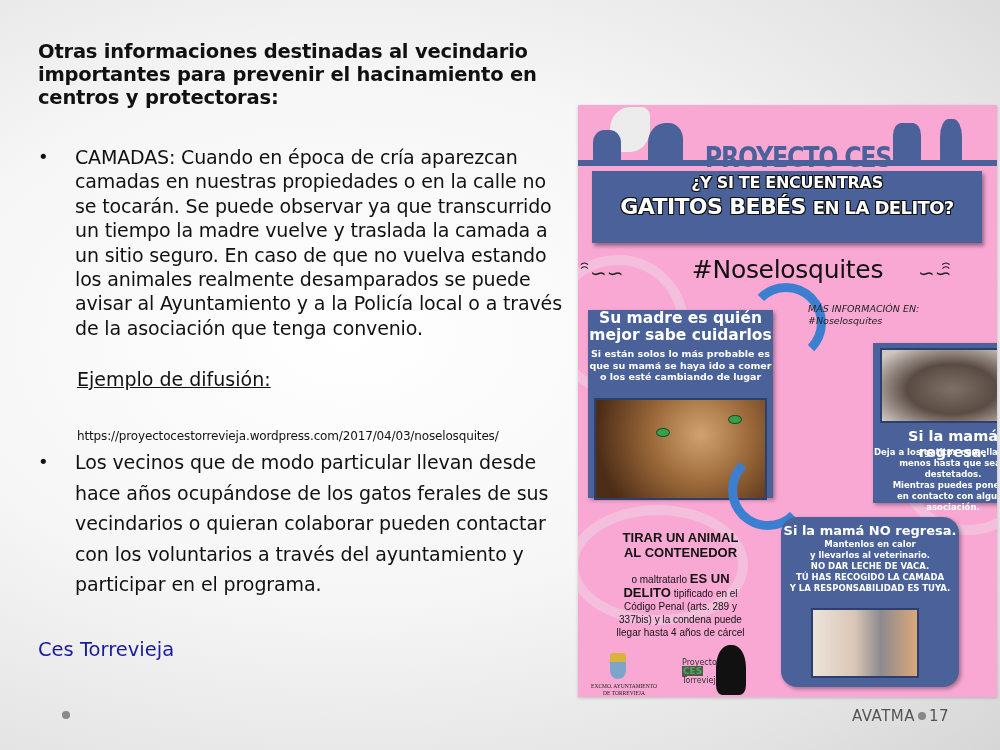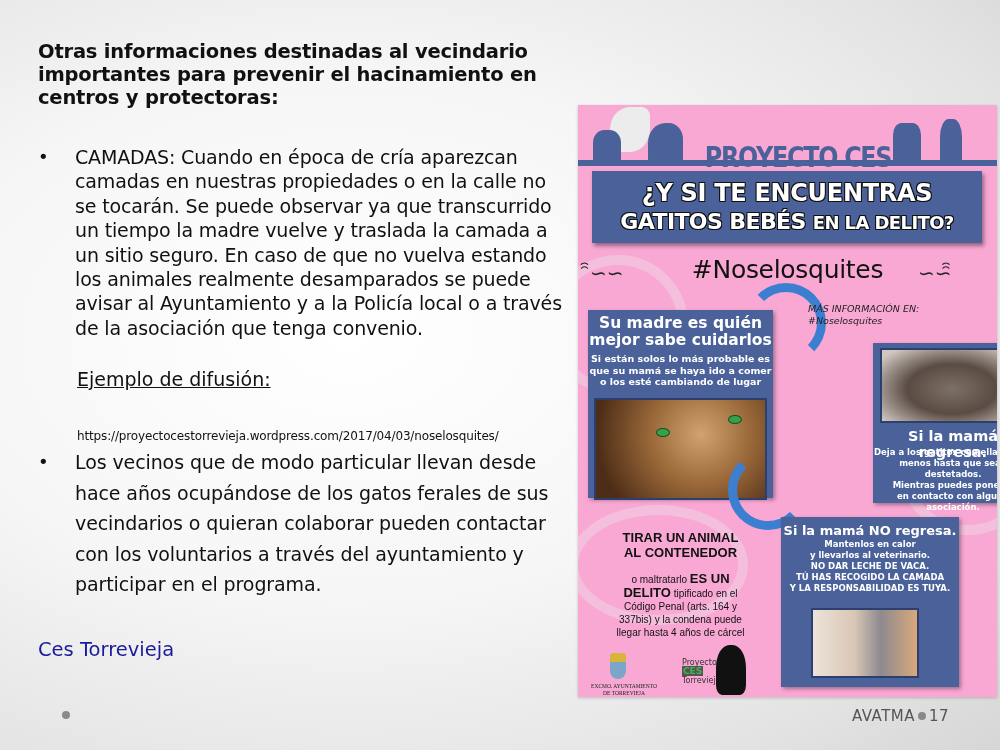--- a/index.html
+++ b/index.html
@@ -68,52 +68,52 @@
     font-family: "DejaVu Sans", sans-serif; font-weight: bold; font-size: 28px;
     color: #4a6299; letter-spacing: -1.5px; transform: scaleX(0.85);
   }
   .cat-sil { position: absolute; background: #4a6299; }
   .headline {
     position: absolute; left: 14px; top: 66px; width: 390px; height: 72px;
     background: #4a6299; box-shadow: 2px 3px 4px rgba(0,0,0,0.4);
     text-align: center; color: #fff; font-weight: bold;
     text-shadow: -1px -1px 0 #111, 1px -1px 0 #111, -1px 1px 0 #111, 1px 1px 0 #111;
   }
-  .headline .l1 { font-size: 24px; padding-top: 8px; letter-spacing: -0.3px; }
+  .headline .l1 { font-size: 16px; padding-top: 2px; letter-spacing: -0.3px; }
   .headline .l2 { font-size: 22px; letter-spacing: -0.6px; margin-top: 2px; }
   .headline .l2 small { font-size: 18px; }
 
   .hashtag {
     position: absolute; left: 0; width: 419px; top: 150px; text-align: center;
     font-size: 25px; color: #111; letter-spacing: -0.3px;
   }
   .flourish { position: absolute; top: 155px; font-size: 20px; color: #222; }
 
   .panel {
     position: absolute; background: #4a6299; color: #fff; text-align: center;
     box-shadow: 2px 2px 4px rgba(0,0,0,0.35);
   }
   .p1 { left: 10px; top: 205px; width: 185px; height: 188px; }
-  .p1 .h { font-size: 15.5px; font-weight: bold; line-height: 17px; padding-top: 5px; }
+  .p1 .h { font-size: 15.5px; font-weight: bold; line-height: 17px; }
   .p1 .s { font-size: 9.5px; font-weight: bold; line-height: 11.5px; margin-top: 4px; }
   .photo { position: absolute; border: 2px solid #2c3f6e; }
   .p1 .photo { left: 6px; top: 88px; width: 173px; height: 102px;
     background: radial-gradient(circle at 62% 35%, #d1a370 0%, #9c6a3a 40%, #4d2d17 85%); }
   .eye { position: absolute; width: 14px; height: 9px; border-radius: 50%; background: #33a24b; border: 1px solid #1f4c25; }
 
   .info-title { position: absolute; left: 230px; top: 198px; width: 185px; text-align: left;
     font-size: 9.5px; font-style: italic; color: #222; line-height: 12px; }
 
   .p2 { left: 247px; top: 238px; width: 160px; height: 160px; margin-left: 48px; }
   .p2 .photo { left: 7px; top: 5px; width: 144px; height: 75px;
     background: radial-gradient(ellipse at 50% 55%, #7d7066 0%, #5a4c44 45%, #cfc7c0 90%); }
   .p2 .h { position: absolute; top: 85px; width: 100%; font-size: 14.5px; font-weight: bold; }
   .p2 .s { position: absolute; top: 104px; width: 100%; font-size: 8.5px; font-weight: bold; line-height: 11px; }
 
-  .p3 { left: 203px; top: 412px; width: 178px; height: 170px; }
+  .p3 { left: 203px; top: 412px; width: 178px; height: 170px; border-radius: 16px; }
   .p3 .h { font-size: 13px; font-weight: bold; padding-top: 6px; }
   .p3 .s { font-size: 8.5px; font-weight: bold; line-height: 11px; margin-top: 1px; }
   .p3 .photo { left: 30px; top: 91px; width: 108px; height: 70px;
     background: linear-gradient(90deg, #ece3da 0%, #d9c6b5 40%, #8d8a8f 65%, #d9a87a 100%); }
 
   .arrow { position: absolute; border: 9px solid #3c7fd1; border-radius: 50%; }
 
   .warning {
     position: absolute; left: 10px; top: 425px; width: 185px; text-align: center;
     color: #111; font-family: "Liberation Sans", sans-serif;
@@ -231,21 +231,21 @@
       </div>
       <div class="photo"></div>
     </div>
 
     <div class="warning">
       <div class="big">TIRAR UN ANIMAL</div>
       <div class="big">AL CONTENEDOR</div>
       <div class="s">
         <div><span>o maltratarlo </span><b>ES UN</b></div>
         <div><b>DELITO</b><span> tipificado en el</span></div>
-        <div>Código Penal (arts. 164 y</div>
+        <div>Código Penal (arts. 289 y</div>
         <div>337bis) y la condena puede</div>
         <div>llegar hasta 4 años de cárcel</div>
       </div>
     </div>
 
     <div class="crest"></div>
     <div class="crest-text">
       <div>EXCMO. AYUNTAMIENTO</div>
       <div>DE TORREVIEJA</div>
     </div>

